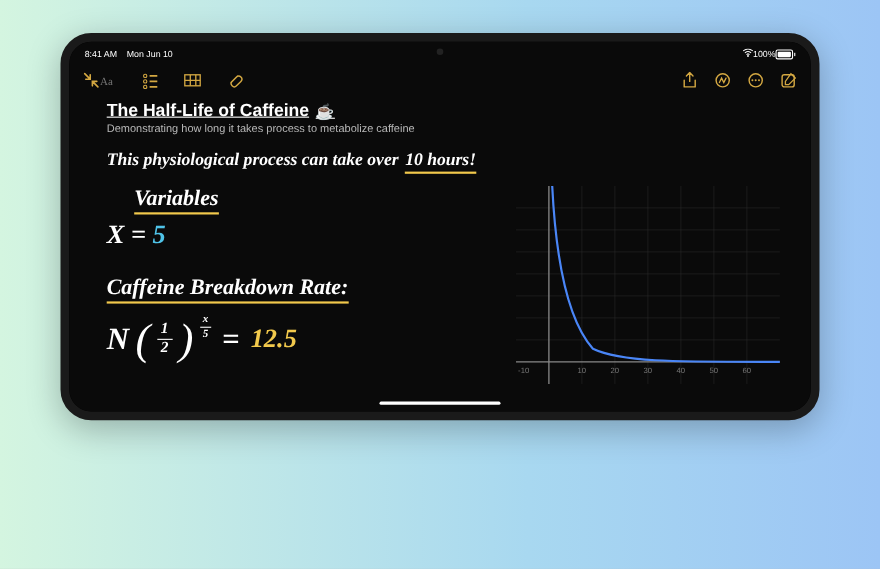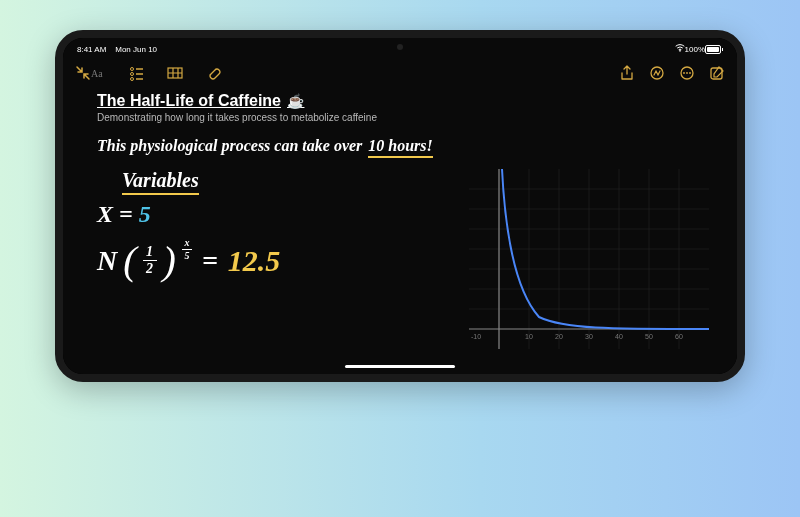--- a/index.html
+++ b/index.html
@@ -52,21 +52,21 @@
     font-size:28px;font-style:italic;font-weight:700;}
   .formula .N{color:#fff;}
   .paren{font-size:40px;font-weight:400;color:#fff;line-height:40px;}
   .frac{display:inline-flex;flex-direction:column;align-items:center;
     font-size:14px;line-height:14px;font-weight:700;color:#fff;}
   .frac .bar{width:14px;height:1px;background:#fff;margin:1px 0;}
   .sup-frac{display:inline-flex;flex-direction:column;align-items:center;
     font-size:10px;line-height:10px;margin-bottom:22px;color:#fff;font-weight:700;}
   .sup-frac .bar{width:10px;height:1px;background:#fff;margin:1px 0;}
   .formula .equals{color:#fff;margin:0 4px;}
-  .formula .result{color:#f2c94c;font-size:30px;}
+  .formula .result{color:#f2c94c;font-size:24px;}
   .chart{flex:0 0 240px;height:180px;position:relative;}
   .chart svg{width:100%;height:100%;}
   .homebar{position:absolute;bottom:6px;left:50%;transform:translateX(-50%);
     width:110px;height:3px;background:#fff;border-radius:2px;}
   .battery{display:inline-flex;align-items:center;}
   .battery-body{width:14px;height:7px;border:1px solid #fff;border-radius:2px;
     position:relative;}
   .battery-fill{position:absolute;left:1px;top:1px;bottom:1px;right:1px;
     background:#fff;border-radius:1px;}
   .battery-tip{width:1px;height:3px;background:#fff;margin-left:1px;}
@@ -183,20 +183,21 @@
       <div class="content-grid">
         <div class="col-left">
           <div class="handwriting section-head">Variables</div>
           <div class="handwriting vars">
             <span>
               <span class="eq">X =</span>
               <span class="val-cyan">5</span>
             </span>
           </div>
 
+          <div class="handwriting breakdown-head">Caffeine Breakdown Rate:</div>
           <div class="handwriting formula">
             <span class="N">N</span>
             <span class="paren">(</span>
             <span class="frac">
               <span>1</span>
               <span class="bar"></span>
               <span>2</span>
             </span>
             <span class="paren">)</span>
             <span class="sup-frac">

